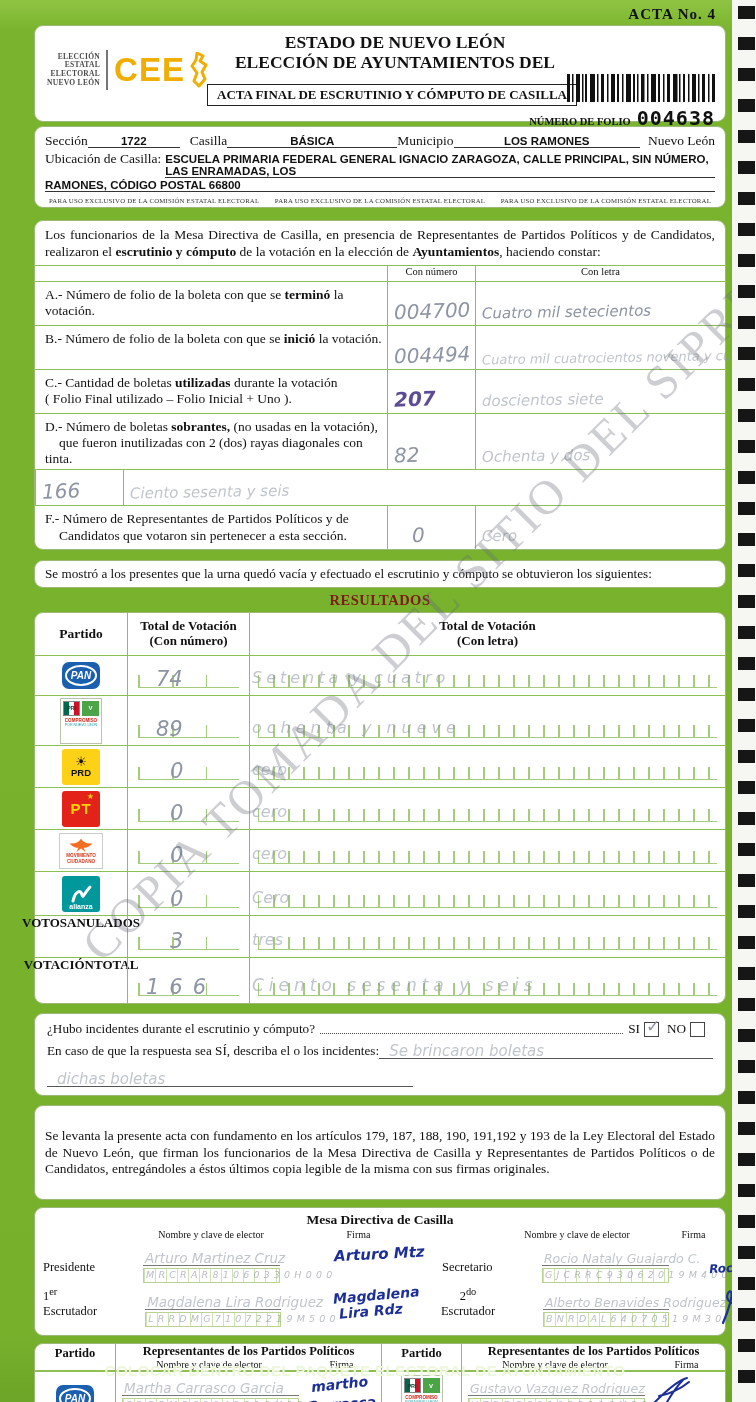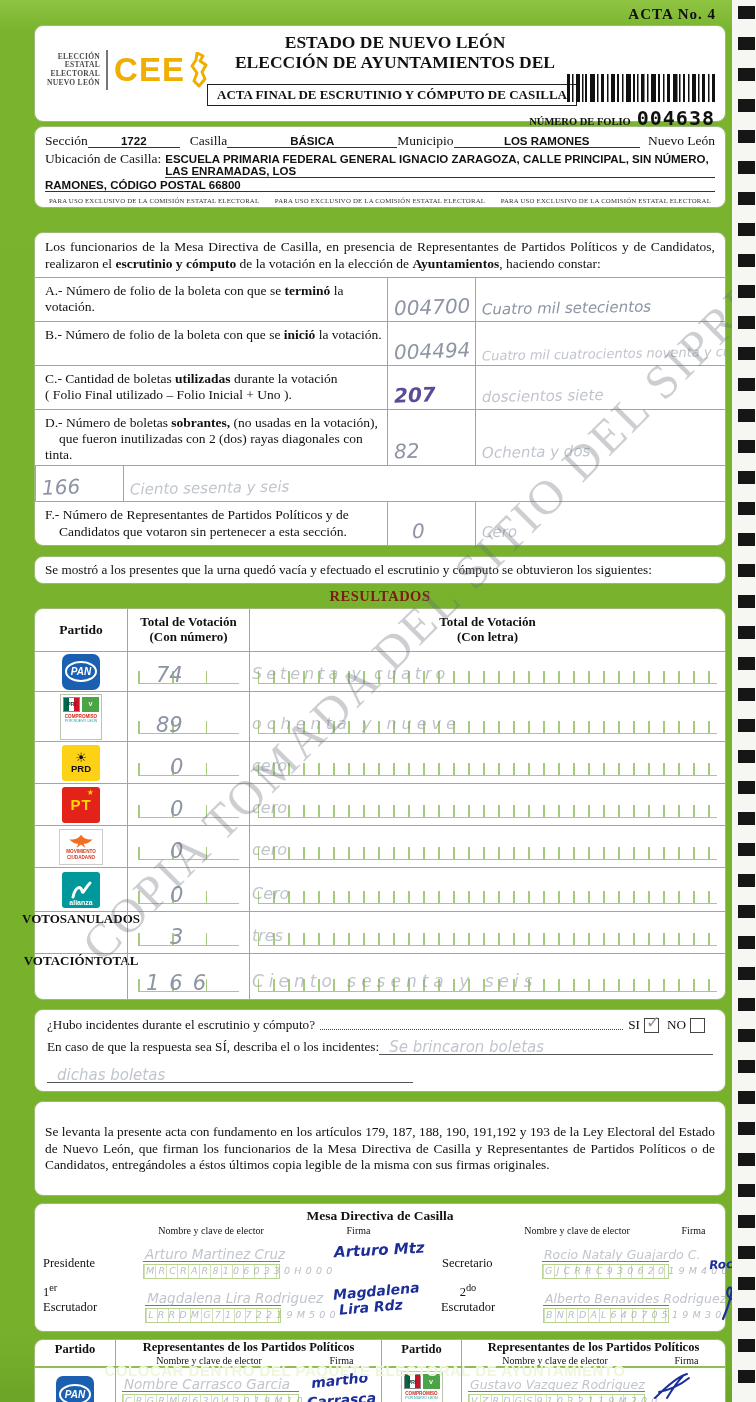--- a/index.html
+++ b/index.html
@@ -31,21 +31,21 @@
   .loc { margin-top:4px; padding:6px 10px 3px 10px; font-size:13.5px; }
   .loc-row { display:flex; align-items:baseline; white-space:nowrap; }
   .fill { font-family:"Liberation Sans",sans-serif; font-weight:bold; font-size:11.5px; border-bottom:1px solid #333; text-align:center; padding:0 6px; }
   .loc .grow { flex:1; }
   .ubic-val { font-family:"Liberation Sans",sans-serif; font-weight:bold; font-size:11.5px; border-bottom:1px solid #333; }
   .ubic2 { display:block; border-bottom:1px solid #333; margin-top:1px; }
   .excl-row { display:flex; justify-content:space-between; margin-top:5px; padding:0 4px; }
   .excl { font-size:6.8px; color:#333; letter-spacing:.2px; }
 
   
-  .counts { margin-top:24px; font-size:13.5px; }
+  .counts { margin-top:12px; font-size:13.5px; }
   .intro { padding:6px 10px 4px 10px; line-height:1.25; text-align:justify; }
   .cnt-head { display:flex; border-top:1px solid #8fbf54; font-size:10.5px; height:16px; }
   .cnt-head .lbl { flex:1; }
   .cnt-head .c1 { width:88px; border-left:1px solid #8fbf54; text-align:center; }
   .cnt-head .c2 { width:250px; border-left:1px solid #8fbf54; text-align:center; }
   .cnt-row { display:flex; border-top:1px solid #8fbf54; min-height:44px; }
   .cnt-row .lbl { flex:1; padding:5px 4px 2px 10px; line-height:1.2; }
   .cnt-row .c1 { width:88px; border-left:1px solid #8fbf54; position:relative; }
   .cnt-row .c2 { width:250px; border-left:1px solid #8fbf54; position:relative; }
 
@@ -72,21 +72,21 @@
            border-bottom:1.5px solid #a6cb7d;
            background:repeating-linear-gradient(90deg,#a6cb7d 0 1.5px,transparent 1.5px 15px); }
   .ticks-num { position:absolute; left:10px; right:10px; bottom:7px; height:13px;
            border-bottom:1.5px solid #a6cb7d;
            background:repeating-linear-gradient(90deg,#a6cb7d 0 1.5px,transparent 1.5px 34px); }
   .r-hwnum { position:absolute; left:28px; bottom:4px; font-size:21px; }
   .r-hwlet { position:absolute; left:2px; bottom:8px; font-size:16px; white-space:nowrap; }
   .r-label { width:92px; display:flex; justify-content:center; text-align:center; font-weight:bold; font-size:13px; line-height:1.15; }
 
   
-  .logo-pan { width:38px; height:36px; background:#1a5fb0; border-radius:7px; display:flex; align-items:center; justify-content:center; }
+  .logo-pan { width:38px; height:27px; background:#1a5fb0; border-radius:7px; display:flex; align-items:center; justify-content:center; }
   .logo-pan .oval { border:2px solid #fff; border-radius:50%; padding:3px 4px; color:#fff; font-family:"Liberation Sans",sans-serif; font-weight:bold; font-style:italic; font-size:10px; }
   .logo-pri { width:42px; height:46px; background:#fff; border:1px solid #b9c4ad; display:flex; flex-direction:column; align-items:center; padding-top:2px; }
   .pri-top { display:flex; gap:2px; }
   .pri-box { width:17px; height:15px; border:1px solid #888; font-family:"Liberation Sans",sans-serif; font-weight:bold; font-size:5.5px; display:flex; align-items:center; justify-content:center;
              background:linear-gradient(90deg,#00684a 0 33%,#fff 33% 66%,#cf1127 66% 100%); color:#143; }
   .pvem-box { width:17px; height:15px; background:#4ba546; color:#fff; font-family:"Liberation Sans",sans-serif; font-weight:bold; font-size:6px; display:flex; align-items:center; justify-content:center; }
   .pri-comp { color:#d42a1e; font-family:"Liberation Sans",sans-serif; font-weight:bold; font-size:4.6px; margin-top:2px; }
   .pri-sub { color:#1699a0; font-family:"Liberation Sans",sans-serif; font-size:3.6px; }
   .logo-prd { width:38px; height:36px; background:#fcd116; border-radius:3px; display:flex; flex-direction:column; align-items:center; justify-content:center; line-height:1; }
   .prd-sun { font-size:13px; color:#111; }
@@ -254,20 +254,25 @@
         <span class="excl">PARA USO EXCLUSIVO DE LA COMISIÓN ESTATAL ELECTORAL</span>
         <span class="excl">PARA USO EXCLUSIVO DE LA COMISIÓN ESTATAL ELECTORAL</span>
         <span class="excl">PARA USO EXCLUSIVO DE LA COMISIÓN ESTATAL ELECTORAL</span>
       </div>
     </div>
 
     <div class="box counts">
       <div class="intro">
         <span>Los funcionarios de la Mesa Directiva de Casilla, en presencia de Representantes de Partidos Políticos  y de Candidatos, realizaron el </span><b>escrutinio y cómputo</b><span> de la votación en la elección de </span><b>Ayuntamientos</b><span>, haciendo constar:</span>
       </div>
+      <div class="cnt-head">
+        <div class="lbl"></div>
+        <div class="c1">Con número</div>
+        <div class="c2">Con letra</div>
+      </div>
 
       <div class="cnt-row">
         <div class="lbl"><span>A.- Número de folio de la boleta con que se </span><b>terminó</b><span> la votación.</span></div>
         <div class="c1">
             <span class="hw hw-num">004700</span>
           </div>
         <div class="c2">
             <span class="hw hw-let">Cuatro mil setecientos</span>
           </div>
       </div>
@@ -585,21 +590,21 @@
       </div>
 
       <div class="rep-row" style="min-height:52px">
         <div class="rpc">
             <div class="logo-pan">
               <span class="oval">PAN</span>
             </div>
           </div>
         <div class="rnc">
           <div class="nm-line">
-              <span class="hw nm-hw faint">Nombre Carrasco Garcia</span>
+              <span class="hw nm-hw faint">Martha Carrasco Garcia</span>
             </div>
           <div class="clave">
               <span class="clave-hw faint">CRGRMR63043019M100</span>
             </div>
         </div>
         <div class="rfc">
           <span class="ink sig" style="left:10px; top:4px; font-size:14px; transform:rotate(-6deg)">martho</span>
           <span class="ink sig" style="left:6px; top:24px; font-size:14px; transform:rotate(-4deg)">Carrasca</span>
         </div>
         <div class="rpc2">

